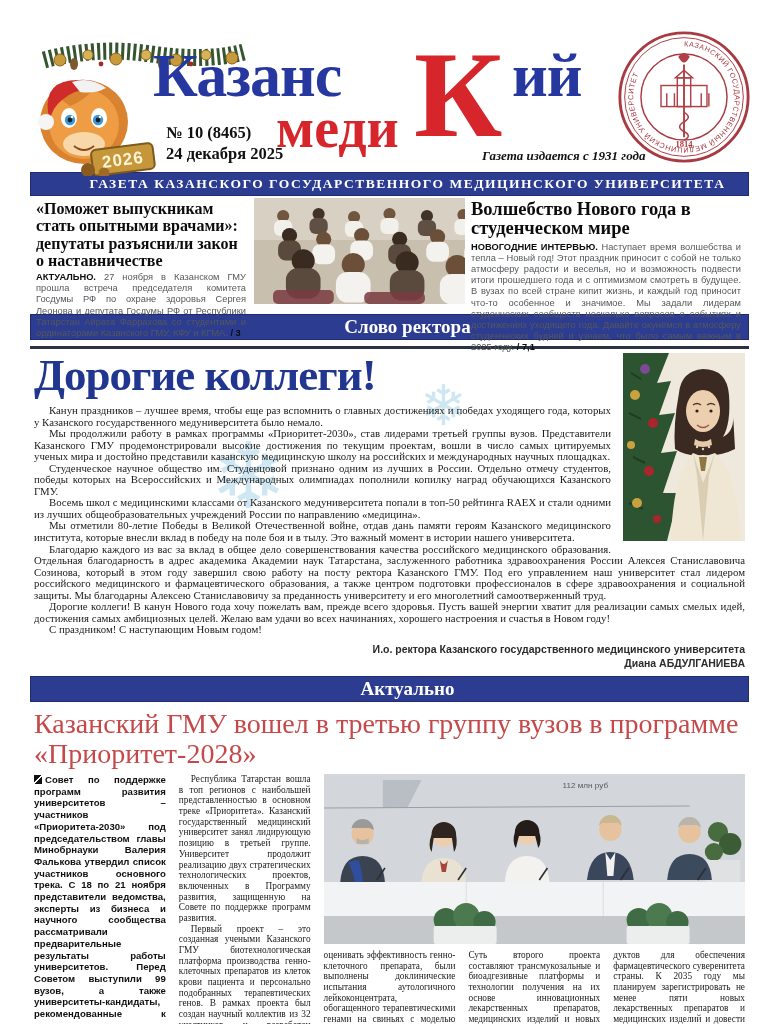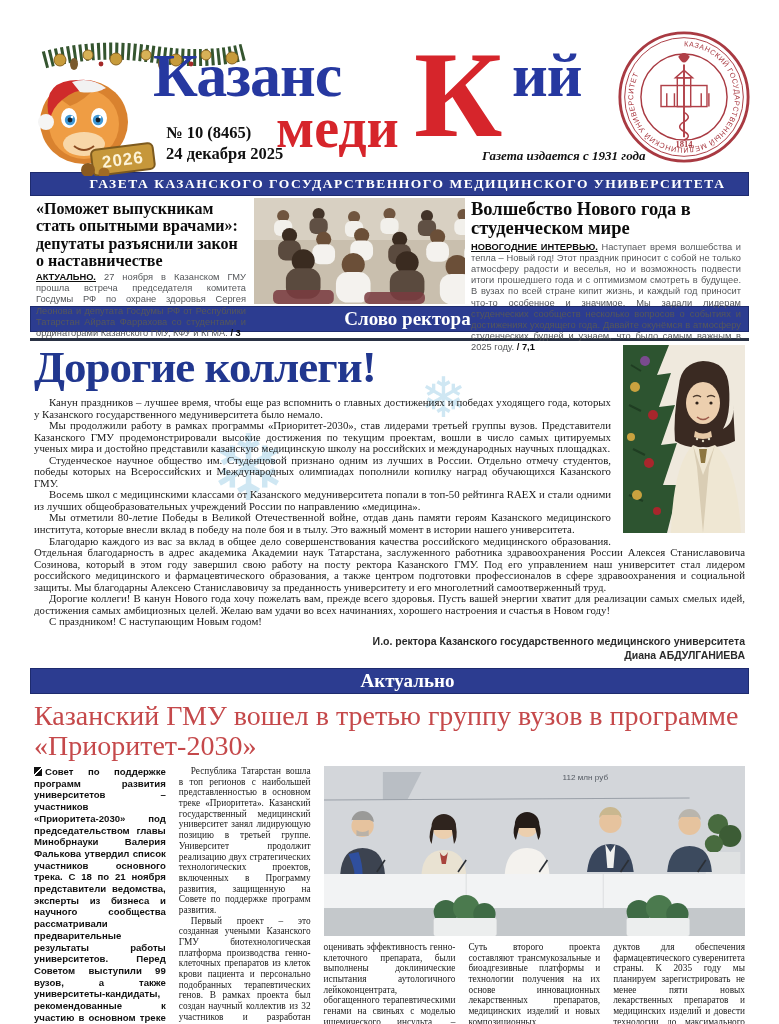--- a/index.html
+++ b/index.html
@@ -13,32 +13,32 @@
   .t2{left:512px;top:44px;}
   .tk{position:absolute;left:414px;top:34px;font-weight:bold;color:#d6252b;font-size:122px;line-height:1;}
   .t3{position:absolute;left:276px;top:100px;font-weight:bold;color:#d6252b;font-size:56px;line-height:1;}
   .issue{position:absolute;left:166px;top:122px;font-weight:bold;font-size:16.5px;line-height:1.3;color:#111;}
   .since{position:absolute;left:482px;top:148px;font-weight:bold;font-style:italic;font-size:13px;color:#111;}
   .emblem{position:absolute;right:28px;top:30px;}
   
   .band{margin:0 30px;background:#2c3c90;border:1px solid #1e2b6e;color:#fff;text-align:center;
         font-weight:bold;padding-left:36px;}
   .band-top{height:22px;line-height:22px;font-size:13.5px;letter-spacing:1.5px;}
-  .band-mid{height:24px;line-height:24px;font-size:19px;margin-top:2px;}
+  .band-mid{height:24px;line-height:24px;font-size:19px;margin-top:10px;}
   .rule{margin:6px 30px 0;border-top:3px solid #2a3244;}
   
   .strip{position:relative;height:106px;margin:2px 30px 0;background:#3b82f6;}
   .strip > svg.bgphoto{position:absolute;inset:0;width:100%;height:100%;}
   .teaser{position:absolute;top:0;bottom:0;background:#fff;padding:2px 8px 2px 6px;box-sizing:border-box;}
   .teaser-left{left:0;width:224px;}
   .teaser-right{right:0;width:284px;}
   .teaser h2{margin:0 0 3px;font-size:16px;line-height:1.08;color:#0c0c0c;}
   .teaser-right h2{font-size:18.5px;line-height:1.05;}
   .tsr{font-family:"Liberation Sans",sans-serif;font-size:9.3px;line-height:1.2;color:#55575a;text-align:justify;}
-  .kick{font-weight:bold;color:#0d0d0d;text-decoration:underline;}
+  .kick{font-weight:bold;color:#0d0d0d;}
   .pref{font-weight:bold;color:#0d0d0d;white-space:nowrap;}
   
   .rector{position:relative;padding:0 34px;}
   .snow{position:absolute;color:#cfe7f3;z-index:0;pointer-events:none;}
   .snow1{left:210px;top:70px;font-size:92px;}
   .snow2{left:420px;top:20px;font-size:56px;}
   .rector h1{position:relative;z-index:1;margin:4px 0 7px;font-size:45px;line-height:1;color:#21378f;letter-spacing:-1px;}
   .rphoto{float:right;width:122px;height:188px;margin:-52px 0 6px 12px;position:relative;z-index:2;}
   .rbody{position:relative;z-index:1;font-size:10.8px;line-height:1.07;text-align:justify;}
   .rbody p{margin:0;text-indent:15px;}
@@ -276,21 +276,21 @@
     <div class="sig">
       <div>И.о. ректора Казанского государственного медицинского университета</div>
       <div>Диана АБДУЛГАНИЕВА</div>
     </div>
   </section>
 
   <div class="band band-mid" style="margin-top:6px;">
     <span>Актуально</span>
   </div>
 
-  <h2 class="news-head">Казанский ГМУ вошел в третью группу вузов в программе «Приоритет-2030»</h2>
+  <h2 class="news-head">Казанский ГМУ вошел в третью группу вузов в программе «Приоритет-2028»</h2>
 
   <div class="cols">
     <div>
       <p class="lead"><span class="pen-icon"></span><span>Совет по поддержке программ развития университетов – участников «Приоритета-2030» под председательством главы Минобрнауки Валерия Фалькова утвердил список участников основного трека. С 18 по 21 ноября представители ведомства, эксперты из бизнеса и научного сообщества рассматривали предварительные результаты работы университетов. Перед Советом выступили 99 вузов, а также университеты-кандидаты, рекомендованные к участию в основном треке программы.</span></p>
 
     </div>
 
     <div>
       <p>Республика Татарстан вошла в топ регионов с наибольшей представленностью в основном треке «Приоритета». Казанский государственный медицинский университет занял лидирующую позицию в третьей группе. Университет продолжит реализацию двух стратегических технологических проектов, включенных в Программу развития, защищенную на Совете по поддержке программ развития.</p>
       <p>Первый проект – это созданная учеными Казанского ГМУ биотехнологическая платформа производства генно-клеточных препаратов из клеток крови пациента и персонально подобранных терапевтических генов. В рамках проекта был создан научный коллектив из 32 участников и разработан протокол изготовления генно-клеточного препарата на базе станции переливания крови, что позволяет масштабировать платформу в стандартных условиях.</p>

